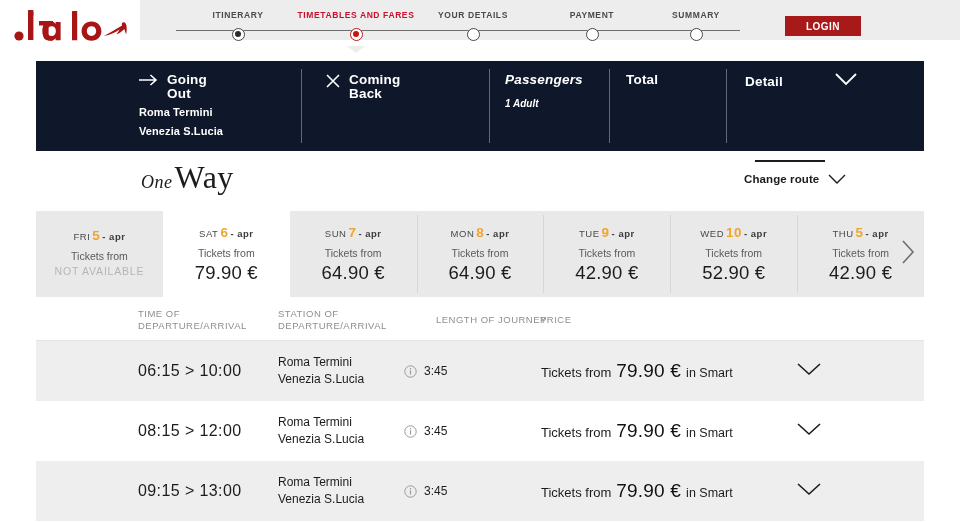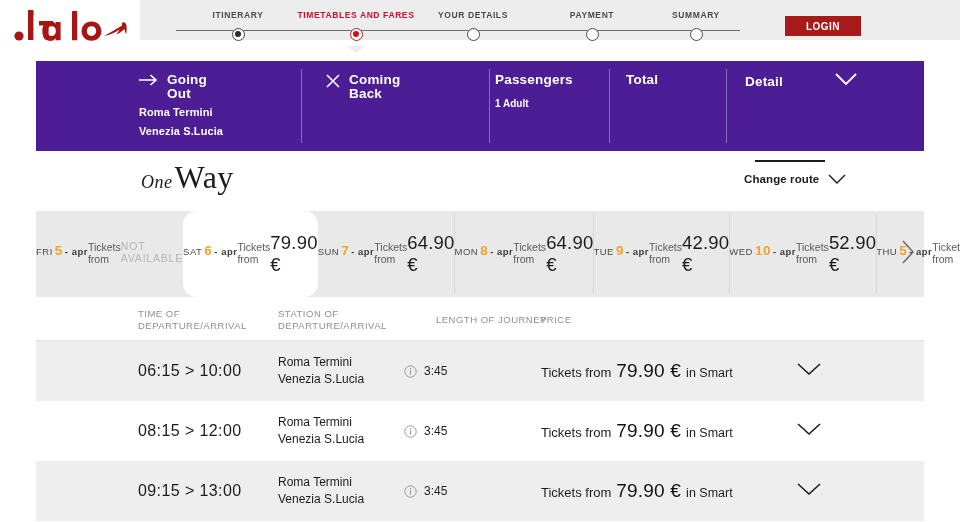--- a/index.html
+++ b/index.html
@@ -121,39 +121,39 @@
     display: flex;
     align-items: center;
     justify-content: center;
     cursor: pointer;
   }
 
   
   .redbar {
     margin: 9px 36px 0 36px;
     height: 90px;
-    background: #4c1d95;
+    background: #0f172a;
     display: flex;
     color: #ffffff;
     position: relative;
   }
   .rb-cell {
     position: relative;
     padding: 12px 0 0 0;
   }
   .rb-cell + .rb-cell::before {
     content: "";
     position: absolute;
     left: 0; top: 8px; bottom: 8px;
     width: 1px;
     background: rgba(255,255,255,0.35);
   }
   .rb-going { width: 265px; padding-left: 103px; }
   .rb-coming { width: 188px; padding-left: 24px; }
-  .rb-pass { width: 120px; padding-left: 6px; }
+  .rb-pass { width: 120px; padding-left: 16px; font-style: italic; }
   .rb-total { width: 117px; padding-left: 17px; }
   .rb-detail { flex: 1; padding-left: 19px; }
 
   .rb-head {
     display: flex;
     align-items: flex-start;
     font-size: 13.5px;
     line-height: 14px;
     font-weight: bold;
     letter-spacing: 0.2px;
@@ -242,25 +242,25 @@
   .datestrip {
     margin: 0 36px;
     height: 86px;
     background: #e9e9e9;
     display: flex;
     position: relative;
   }
   .dcell {
     flex: 1;
     display: flex;
+    flex-direction: column;
     align-items: center;
     justify-content: center;
     position: relative;
     cursor: pointer;
-    border-radius: 14px;
   }
   .dcell.selected { background: #ffffff; }
   .dcell + .dcell::before {
     content: "";
     position: absolute;
     left: 0; top: 4px; bottom: 4px;
     width: 1px;
     background: #d6d6d6;
   }
   .dcell.selected::before,

